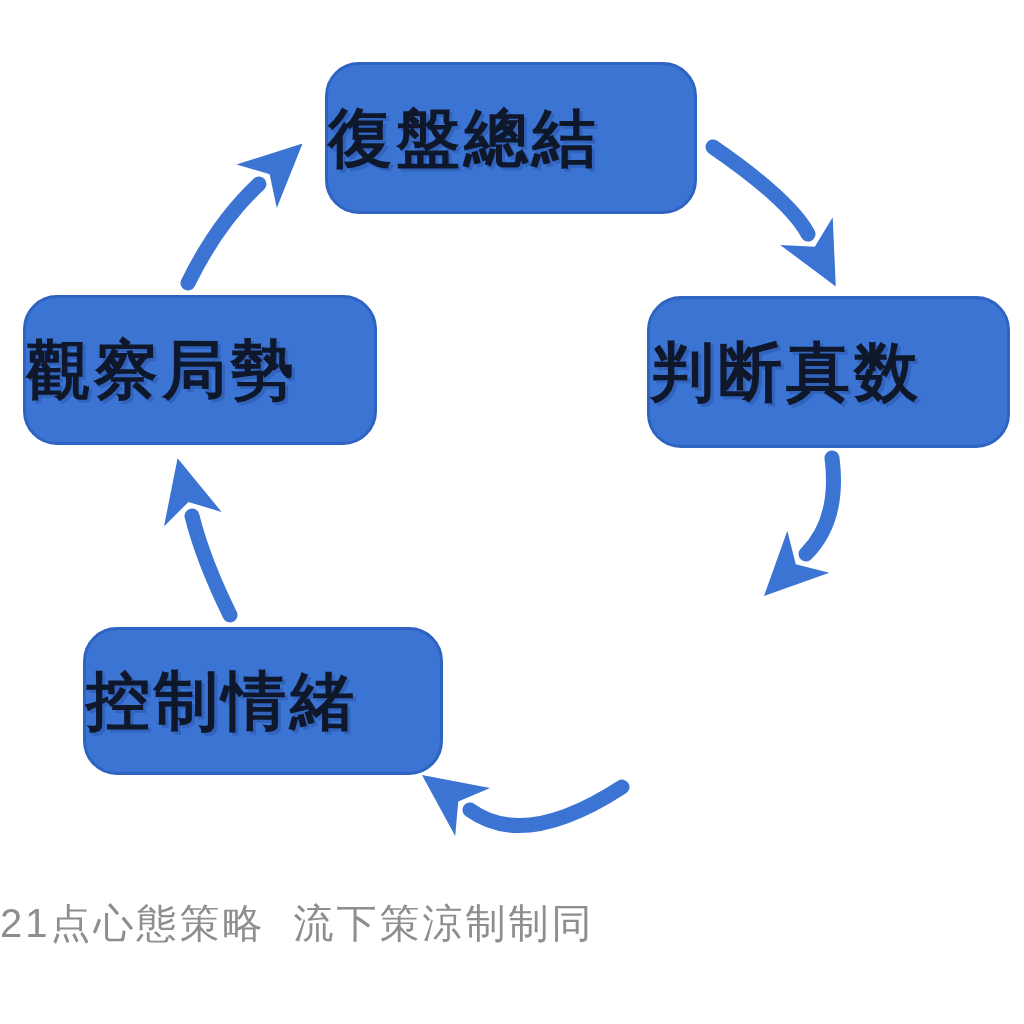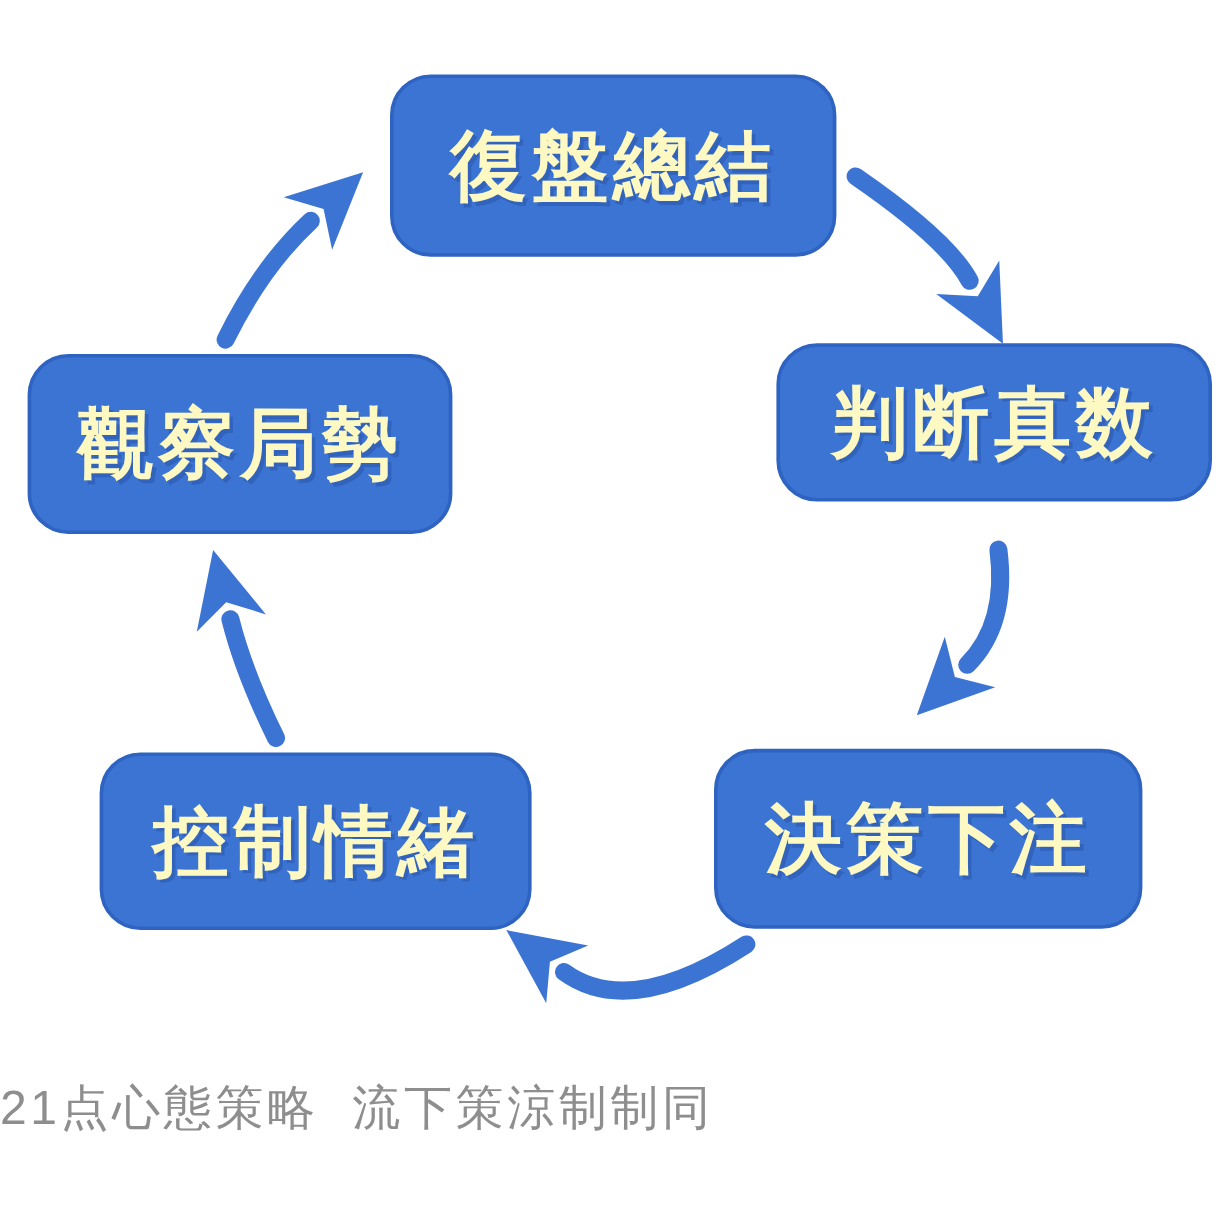--- a/index.html
+++ b/index.html
@@ -8,30 +8,30 @@
     background:#FFFFFF;
     font-family:"Liberation Sans","DejaVu Sans",sans-serif;
   }
   .canvas{position:absolute;inset:0;}
   .node{
     position:absolute;
     background:#3B74D3;
     border:3px solid #2F63C2;
     border-radius:34px;
     box-sizing:border-box;
-    display:flex;align-items:center;justify-content:center;
-    color:#fef9c3;
+    display:flex;align-items:center;
+    color:#0f172a;
     font-weight:bold;
     font-size:64px;
     letter-spacing:4px;
     text-shadow:3px 3px 0 rgba(25,60,140,0.30);
     white-space:nowrap;
   }
   .node-top        {left:325px; top:62px;  width:372px; height:152px;}
-  .node-right-upper{left:647px; top:286px; width:363px; height:132px;}
+  .node-right-upper{left:647px; top:296px; width:363px; height:152px;}
   .node-right-lower{left:595px; top:624px; width:357px; height:150px;}
   .node-left-lower {left:83px;  top:627px; width:360px; height:148px;}
   .node-left-upper {left:23px;  top:295px; width:354px; height:150px;}
   .arrows{
     position:absolute;left:0;top:0;width:1024px;height:1024px;
     pointer-events:none;
   }
   .arrow-path{
     fill:none;
     stroke:#3B74D3;
@@ -68,23 +68,20 @@
   </svg>
 
   <div class="node node-top">
     <span>復盤總結</span>
   </div>
 
   <div class="node node-right-upper">
     <span>判断真数</span>
   </div>
 
-  <div class="node node-right-lower">
-    <span>決策下注</span>
-  </div>
 
   <div class="node node-left-lower">
     <span>控制情緒</span>
   </div>
 
   <div class="node node-left-upper">
     <span>觀察局勢</span>
   </div>
 
   <div class="caption">21点心態策略 流下策涼制制同</div>

